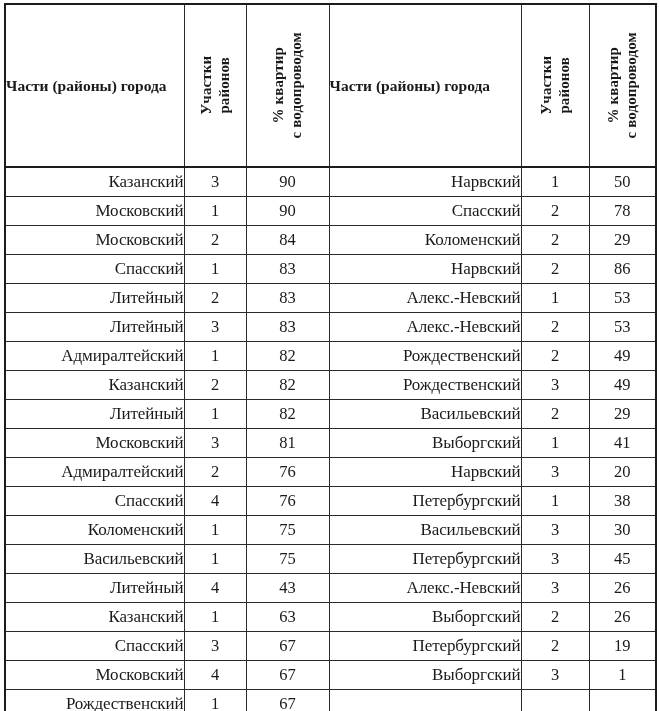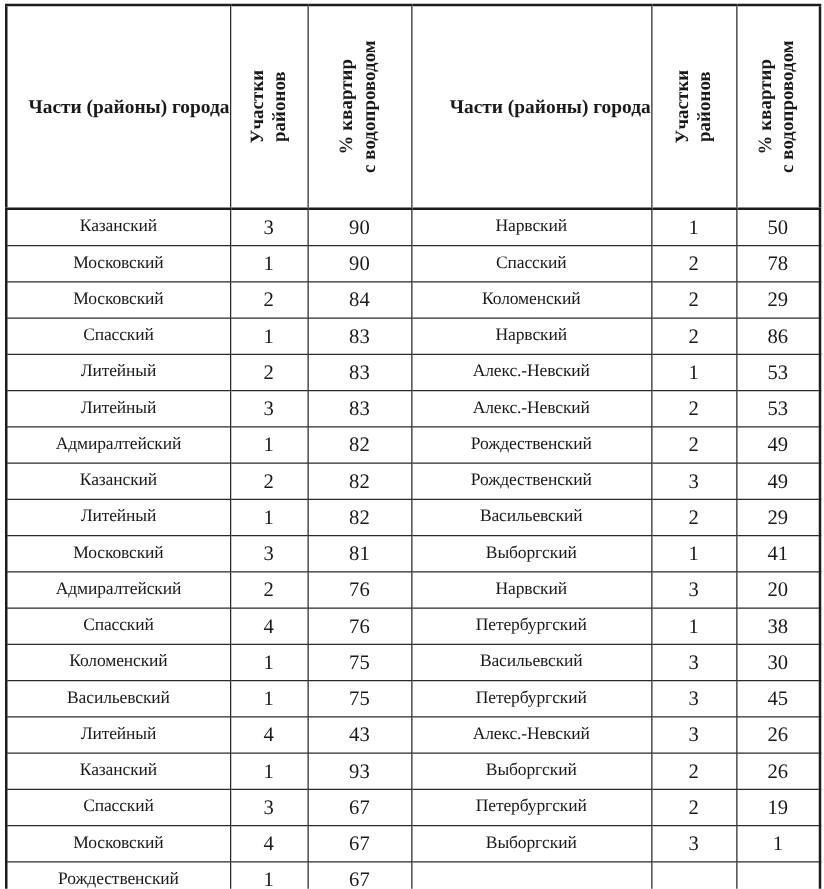--- a/index.html
+++ b/index.html
@@ -50,21 +50,21 @@
   tr.header-row th {
     height: 161px;
     border-bottom: 2px solid #1c1c1c;
     padding: 0;
   }
   tr.header-row th.h-outer-top { border-top: 2px solid #1c1c1c; }
 
   .h-plain {
     font-size: 15.5px;
     font-weight: bold;
-    text-align: right;
+    text-align: left;
     line-height: 1.28;
     padding: 0 8px;
   }
 
   
   .rot-wrap {
     height: 161px;
     display: flex;
     align-items: center;
     justify-content: center;
@@ -78,22 +78,22 @@
     line-height: 1.22;
     text-align: center;
     letter-spacing: 0.1px;
   }
   .rot-txt .ln { display: block; }
 
   
   tr.data-row td { height: 28px; }
 
   td.cell-name {
-    font-size: 14px;
-    text-align: center;
+    font-size: 17px;
+    text-align: right;
     padding-left: 7px;
     white-space: nowrap;
     letter-spacing: -0.1px;
   }
   td.cell-num {
     font-size: 16.5px;
     text-align: center;
   }
 
   
@@ -284,21 +284,21 @@
           <td class="cell-name">Литейный</td>
           <td class="cell-num">4</td>
           <td class="cell-num">43</td>
           <td class="cell-name">Алекс.-Невский</td>
           <td class="cell-num">3</td>
           <td class="cell-num">26</td>
         </tr>
         <tr class="data-row">
           <td class="cell-name">Казанский</td>
           <td class="cell-num">1</td>
-          <td class="cell-num">93</td>
+          <td class="cell-num">63</td>
           <td class="cell-name">Выборгский</td>
           <td class="cell-num">2</td>
           <td class="cell-num">26</td>
         </tr>
         <tr class="data-row">
           <td class="cell-name">Спасский</td>
           <td class="cell-num">3</td>
           <td class="cell-num">67</td>
           <td class="cell-name">Петербургский</td>
           <td class="cell-num">2</td>

